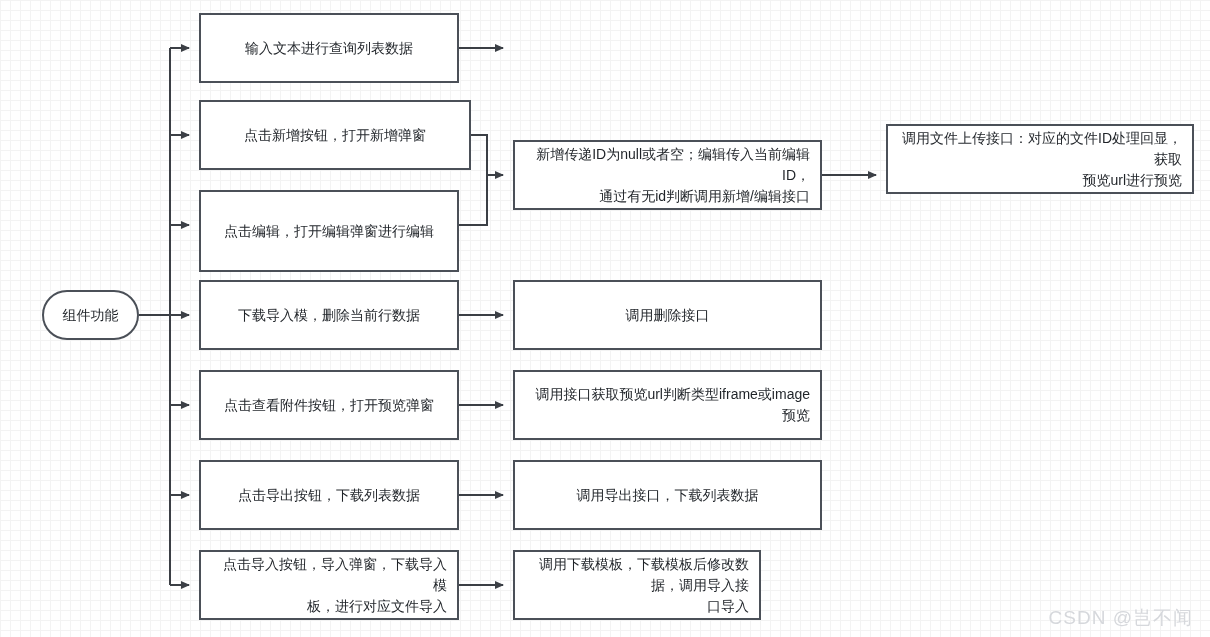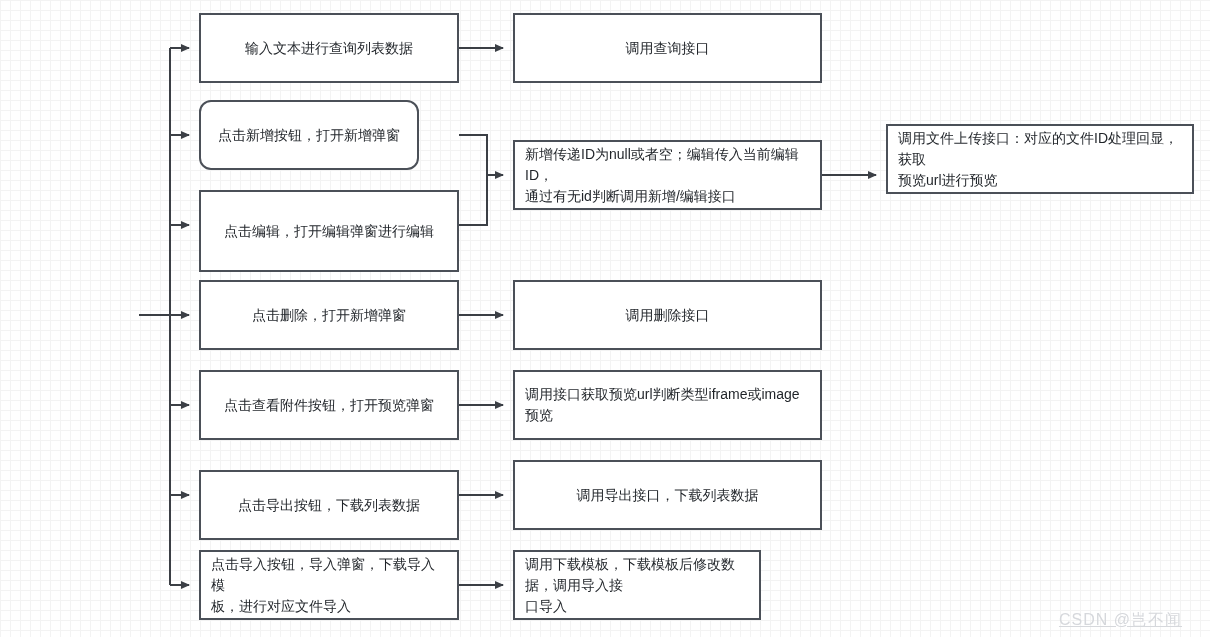--- a/index.html
+++ b/index.html
@@ -38,39 +38,38 @@
     position: absolute;
     box-sizing: border-box;
     border: 2px solid #4b5058;
     background: #ffffff;
     color: #1f2328;
     font-size: 14px;
     line-height: 1.5;
     display: flex;
     align-items: center;
     justify-content: center;
-    text-align: left;
+    text-align: right;
     padding: 4px 10px;
   }
   .node.start {
     border-radius: 26px;
   }
   .node .label {
     display: block;
     white-space: pre-line;
   }
   .watermark {
     position: absolute;
-    right: 28px;
+    right: 17px;
     bottom: 6px;
     color: #d6d8dc;
-    font-size: 16px;
+    font-size: 19px;
     letter-spacing: 1px;
     user-select: none;
-    text-decoration: underline;
   }
 </style>
 </head>
 <body>
 
 <div id="canvas">
 
   <svg id="edges" viewBox="0 0 1210 637" width="1210" height="637">
     <defs>
       <marker id="arrow" markerWidth="9" markerHeight="8" refX="8" refY="4" orient="auto" markerUnits="userSpaceOnUse">
@@ -98,64 +97,64 @@
       <path d="M459,585 L503,585" marker-end="url(#arrow)"></path>
 
       <path d="M459,135 L487,135 L487,175"></path>
       <path d="M459,225 L487,225 L487,175"></path>
       <path d="M487,175 L503,175" marker-end="url(#arrow)"></path>
 
       <path d="M822,175 L876,175" marker-end="url(#arrow)"></path>
     </g>
   </svg>
 
+  <div class="node start" style="left:42px;top:290px;width:97px;height:50px;">
+    <span class="label">组件功能</span>
+  </div>
 
   <div class="node" style="left:199px;top:13px;width:260px;height:70px;">
     <span class="label">输入文本进行查询列表数据</span>
   </div>
 
-  <div class="node" style="left:513px;top:13px;width:309px;height:70px;">
-    <span class="label">调用查询接口</span>
-  </div>
 
-  <div class="node" style="left:199px;top:100px;width:220px;height:70px;border-radius:12px;">
+  <div class="node" style="left:199px;top:100px;width:272px;height:70px;">
     <span class="label">点击新增按钮，打开新增弹窗</span>
   </div>
 
   <div class="node" style="left:199px;top:190px;width:260px;height:82px;">
     <span class="label">点击编辑，打开编辑弹窗进行编辑</span>
   </div>
 
   <div class="node" style="left:513px;top:140px;width:309px;height:70px;">
     <span class="label">新增传递ID为null或者空；编辑传入当前编辑ID，
 通过有无id判断调用新增/编辑接口</span>
   </div>
 
   <div class="node" style="left:886px;top:124px;width:308px;height:70px;">
     <span class="label">调用文件上传接口：对应的文件ID处理回显，获取
 预览url进行预览</span>
   </div>
 
   <div class="node" style="left:199px;top:280px;width:260px;height:70px;">
-    <span class="label">点击删除，打开新增弹窗</span>
+    <span class="label">下载导入模，删除当前行数据</span>
   </div>
 
   <div class="node" style="left:513px;top:280px;width:309px;height:70px;">
     <span class="label">调用删除接口</span>
   </div>
 
   <div class="node" style="left:513px;top:370px;width:309px;height:70px;">
     <span class="label">调用接口获取预览url判断类型iframe或image预览</span>
   </div>
 
   <div class="node" style="left:199px;top:370px;width:260px;height:70px;">
     <span class="label">点击查看附件按钮，打开预览弹窗</span>
   </div>
 
-  <div class="node" style="left:199px;top:460px;width:260px;height:70px;margin-top:10px;">
+  <div class="node" style="left:199px;top:460px;width:260px;height:70px;">
     <span class="label">点击导出按钮，下载列表数据</span>
   </div>
 
   <div class="node" style="left:513px;top:460px;width:309px;height:70px;">
     <span class="label">调用导出接口，下载列表数据</span>
   </div>
 
   <div class="node" style="left:199px;top:550px;width:260px;height:70px;">
     <span class="label">点击导入按钮，导入弹窗，下载导入模
 板，进行对应文件导入</span>

